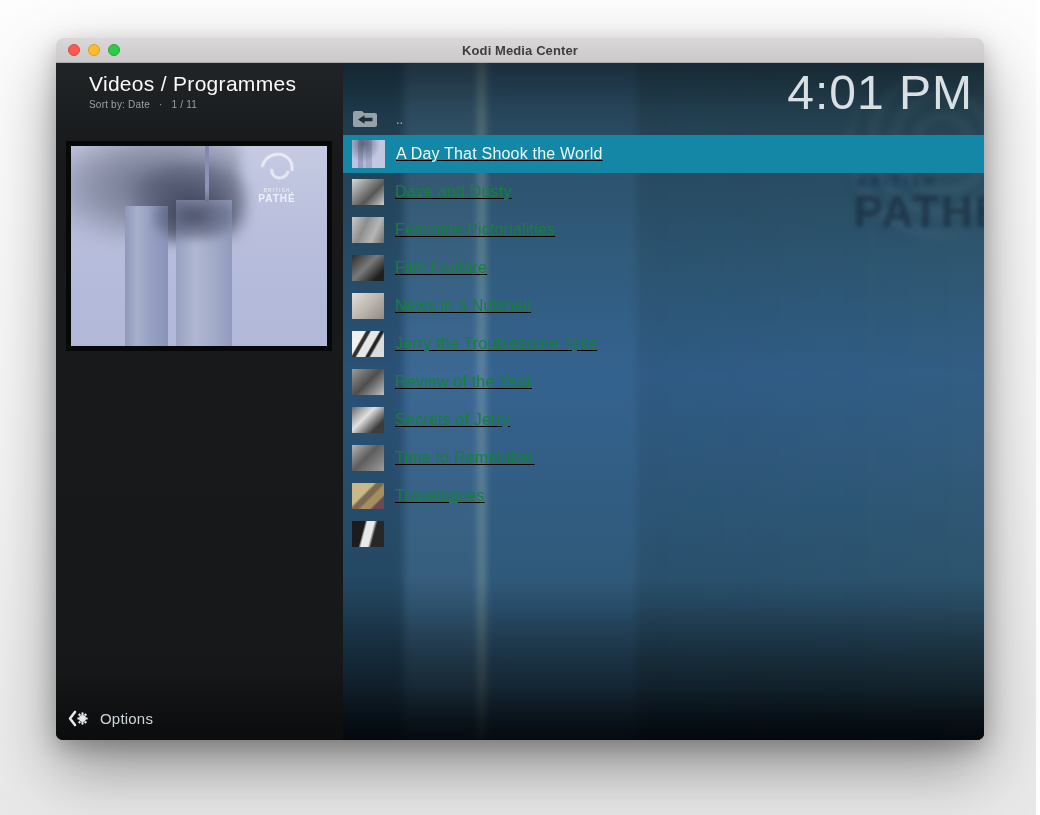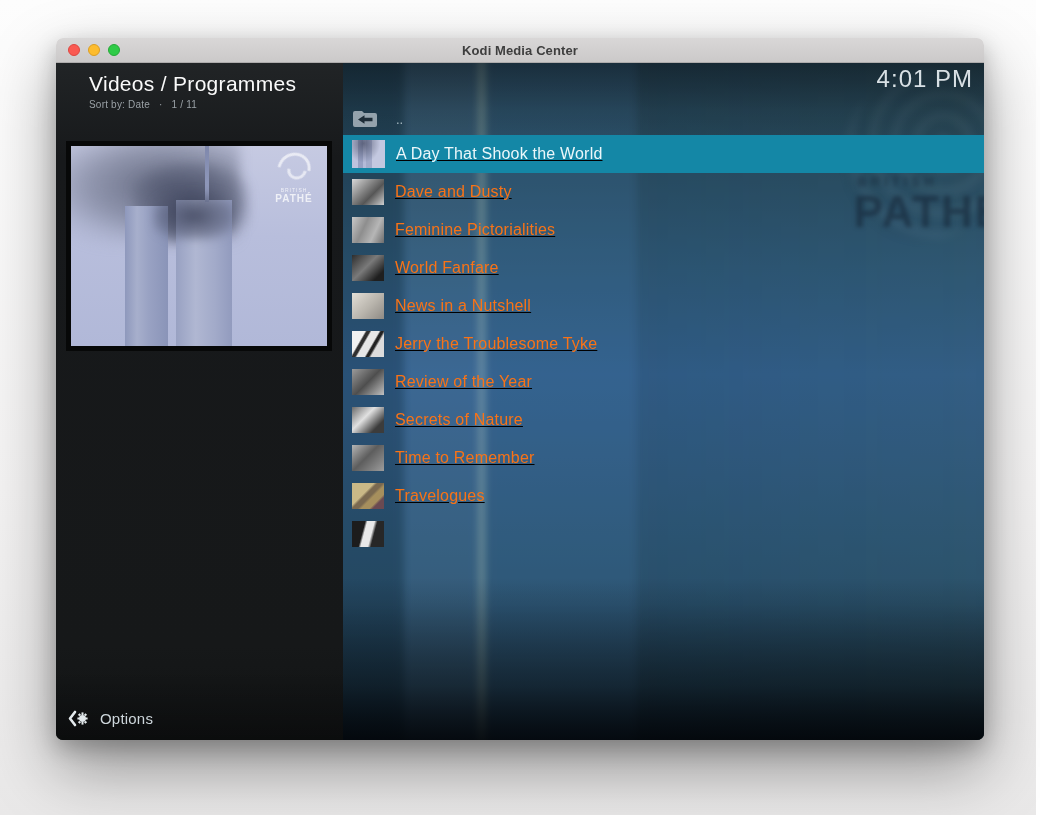--- a/index.html
+++ b/index.html
@@ -48,21 +48,21 @@
             filter:blur(5px); }
   .tower-left { position:absolute; left:21%; top:30%; width:17%; height:71%;
             background:linear-gradient(90deg,#8e98bc 0%,#a7afcc 28%,#99a2c3 55%,#8a94b8 100%); }
   .tower-right { position:absolute; left:41%; top:27%; width:22%; height:74%;
             background:linear-gradient(90deg,#98a1c2 0%,#b0b7d2 35%,#a2aac9 70%,#929bbe 100%); }
   .antenna { position:absolute; left:52.4%; top:0; width:1.4%; height:28%;
             background:linear-gradient(180deg,#7f88ac,#959ec0); }
   .impact { position:absolute; left:32%; top:23%; width:32%; height:24%;
             background:radial-gradient(ellipse at 50% 50%, rgba(56,62,86,0.85) 0%, rgba(76,82,106,0.45) 60%, transparent 85%);
             filter:blur(4px); }
-  .poster-mark { position:absolute; right:5px; top:5px; width:56px; height:54px; opacity:0.75; text-align:center; }
+  .poster-mark { position:absolute; right:22px; top:5px; width:56px; height:54px; opacity:0.75; text-align:center; }
   .poster-mark .swirl { position:relative; margin:2px auto 0; width:34px; height:32px;
             border-radius:50%; border:3px solid rgba(255,255,255,0.85);
             border-left-color:transparent; border-bottom-color:transparent; transform:rotate(-35deg);
             filter:blur(0.6px); }
   .poster-mark .swirl::before { content:""; position:absolute; left:6px; top:6px; width:14px; height:13px;
             border-radius:50%; border:3px solid rgba(255,255,255,0.8);
             border-right-color:transparent; border-top-color:transparent; }
   .poster-mark .pm-small { display:block; font-size:5px; color:#fff; letter-spacing:1px; margin-top:2px; }
   .poster-mark .pm-large { display:block; font-size:10px; font-weight:bold; color:#fff; letter-spacing:1px; }
 
@@ -87,32 +87,32 @@
       background:repeating-radial-gradient(circle at 62% 42%, rgba(190,205,212,0.10) 0 9px, rgba(20,40,55,0.10) 9px 22px);
       filter:blur(4px); opacity:0.6; }
   .bg-watermark { position:absolute; right:-22px; top:112px; text-align:left;
       color:rgba(22,40,58,0.62); filter:blur(2px); line-height:1; z-index:1; }
   .bg-watermark .wm-small { display:block; font-size:13px; font-weight:bold; letter-spacing:4px; margin-left:4px; }
   .bg-watermark .wm-large { display:block; font-size:44px; font-weight:bold; letter-spacing:2px; margin-top:2px; }
   .bg-vignette { position:absolute; inset:0; z-index:2;
       background:linear-gradient(180deg, rgba(8,18,26,0.45) 0%, rgba(8,18,26,0.12) 7%, transparent 14%, transparent 76%, rgba(4,9,14,0.5) 92%, rgba(2,5,9,0.88) 100%); }
 
   .clock { position:absolute; top:2px; right:11px; z-index:5;
-           font-size:24px; font-weight:300; color:#e3eaee; letter-spacing:1px; opacity:0.95; }
+           font-size:48px; font-weight:300; color:#e3eaee; letter-spacing:1px; opacity:0.95; }
 
   
   .file-list { position:absolute; left:0; right:0; top:40px; z-index:5; }
   .parent-row { height:32px; display:flex; align-items:center; padding-left:9px; cursor:default; }
   .folder-icon { width:26px; height:20px; display:inline-flex; }
   .parent-label { margin-left:18px; font-size:13px; color:#a7bac2; }
   .row { height:38px; display:flex; align-items:center; padding-left:9px;text-decoration:underline; }
   .row.selected { background:#1487a6; }
   .thumb { width:32px; height:26px; flex:0 0 auto; }
   .row.selected .thumb { width:33px; height:28px; }
-  .row-label { margin-left:11px; font-size:16px; color:#f97316; letter-spacing:0.2px; }
+  .row-label { margin-left:11px; font-size:16px; color:#15803d; letter-spacing:0.2px; }
   .row.selected .row-label { color:#ebf7fa; }
 
   
   .towers-blue { background:
       radial-gradient(ellipse at 35% 12%, rgba(70,76,100,0.75) 0%, transparent 55%),
       linear-gradient(90deg,#bdc3de 0 18%,#98a1c3 18% 34%,#b4bad8 34% 42%,#a3abca 42% 62%,#c3c8e0 62% 100%); }
   .bw-1 { background:linear-gradient(135deg,#d9d9d9 0%,#9a9a9a 30%,#565656 62%,#cfcfcf 100%); }
   .bw-2 { background:linear-gradient(115deg,#c9c9c9 0%,#8e8e8e 38%,#b6b6b6 68%,#6c6c6c 100%); }
   .bw-3 { background:linear-gradient(135deg,#2d2d2d 0%,#7a7a7a 45%,#1f1f1f 82%); }
   .bw-4 { background:linear-gradient(120deg,#f1f1f1 0 28%,#2f2f2f 32% 38%,#e7e7e7 42% 58%,#222 62% 67%,#dcdcdc 72% 100%); }
@@ -217,37 +217,37 @@
               <div class="row">
                 <div class="thumb bw-1"></div>
                 <span class="row-label">Dave and Dusty</span>
               </div>
               <div class="row">
                 <div class="thumb bw-2"></div>
                 <span class="row-label">Feminine Pictorialities</span>
               </div>
               <div class="row">
                 <div class="thumb bw-3"></div>
-                <span class="row-label">World Fanfare</span>
+                <span class="row-label">Film Fanfare</span>
               </div>
               <div class="row">
                 <div class="thumb bw-5"></div>
                 <span class="row-label">News in a Nutshell</span>
               </div>
               <div class="row">
                 <div class="thumb bw-4"></div>
                 <span class="row-label">Jerry the Troublesome Tyke</span>
               </div>
               <div class="row">
                 <div class="thumb bw-6"></div>
                 <span class="row-label">Review of the Year</span>
               </div>
               <div class="row">
                 <div class="thumb bw-7"></div>
-                <span class="row-label">Secrets of Nature</span>
+                <span class="row-label">Secrets of Jerry</span>
               </div>
               <div class="row">
                 <div class="thumb bw-8"></div>
                 <span class="row-label">Time to Remember</span>
               </div>
               <div class="row">
                 <div class="thumb color-1"></div>
                 <span class="row-label">Travelogues</span>
               </div>
               <div class="row">

